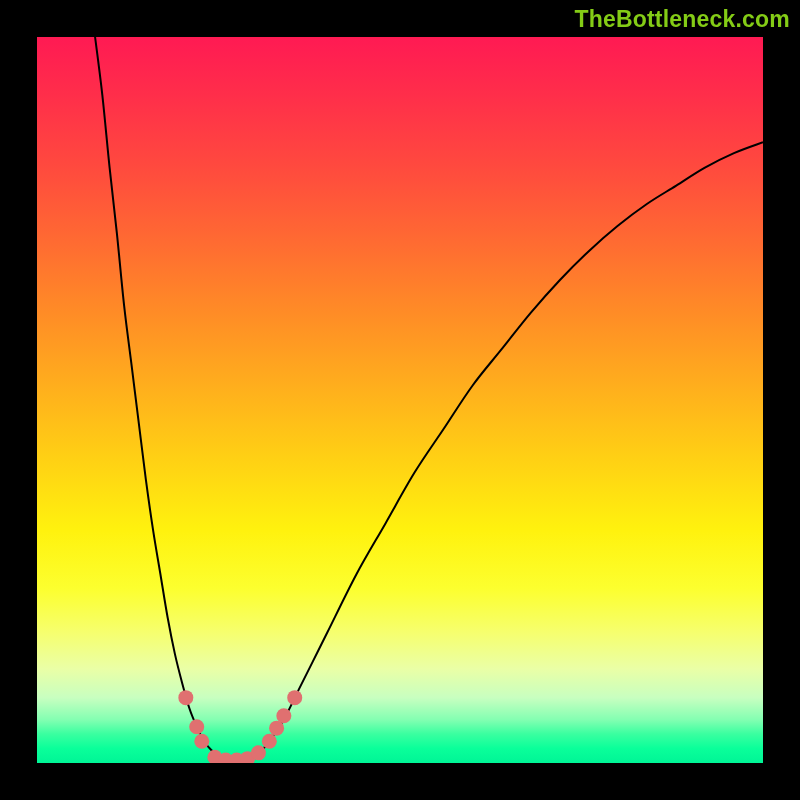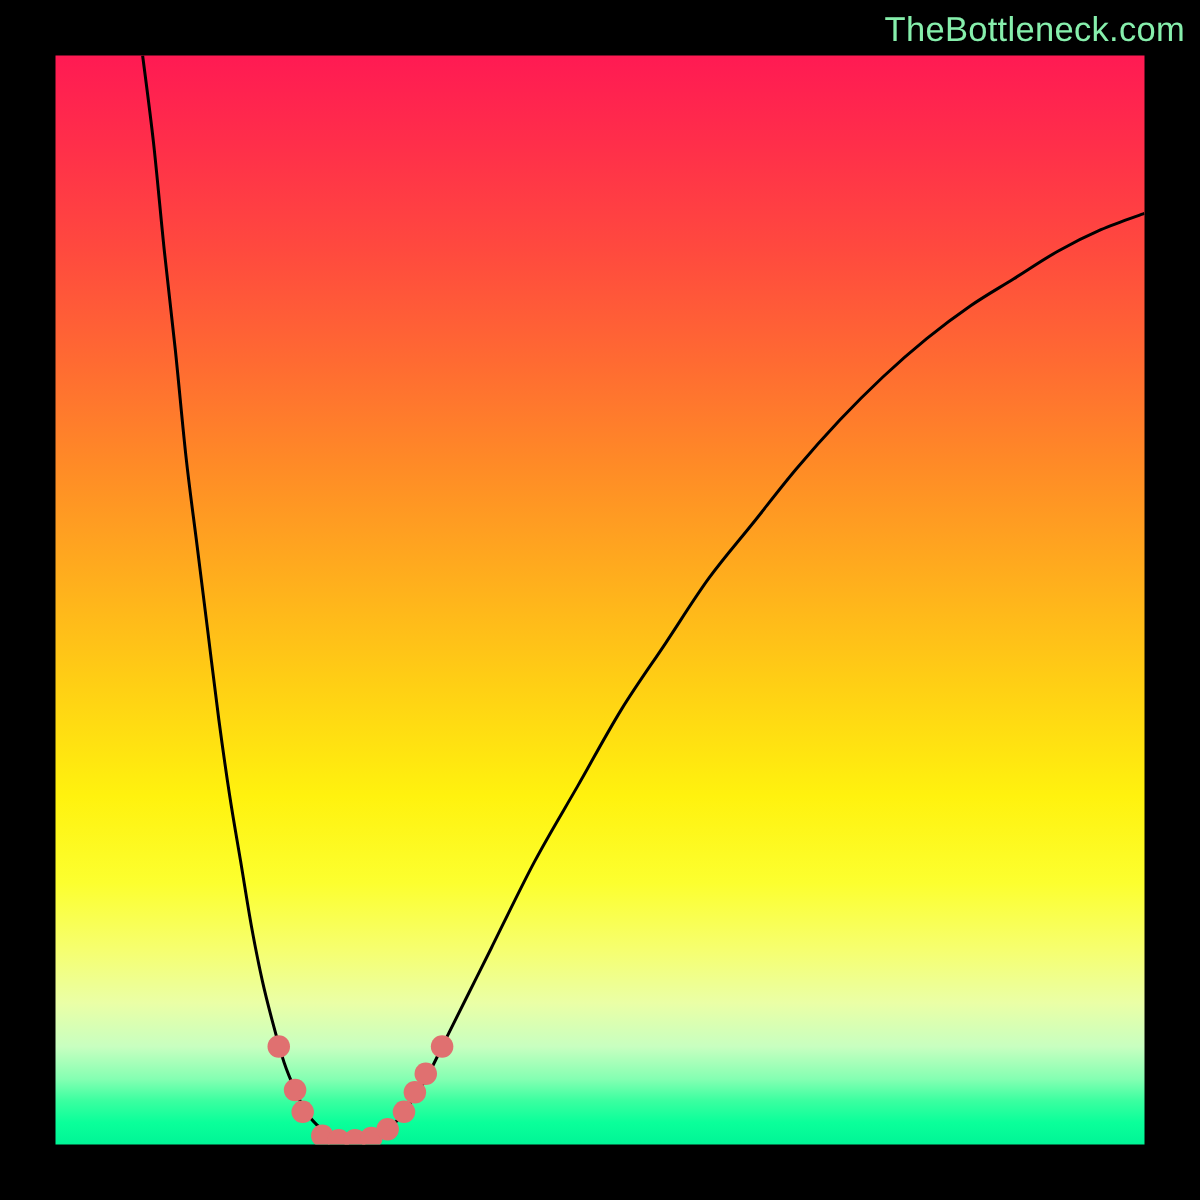--- a/index.html
+++ b/index.html
@@ -40,24 +40,24 @@
       #84ffb2 94%,
       #3affa0 96%,
       #0aff9a 98%,
       #00f596 100%
     );
   }
   .credit {
     position: absolute;
     top: 6px;
     right: 10px;
-    color: #86efac;
+    color: #84cc16;
     font-size: 23px;
     letter-spacing: 0.2px;
-    font-weight: 400;
+    font-weight: 700;
     user-select: none;
   }
   svg.curve {
     position: absolute;
     left: 0;
     top: 0;
     width: 726px;
     height: 726px;
   }
 </style>

